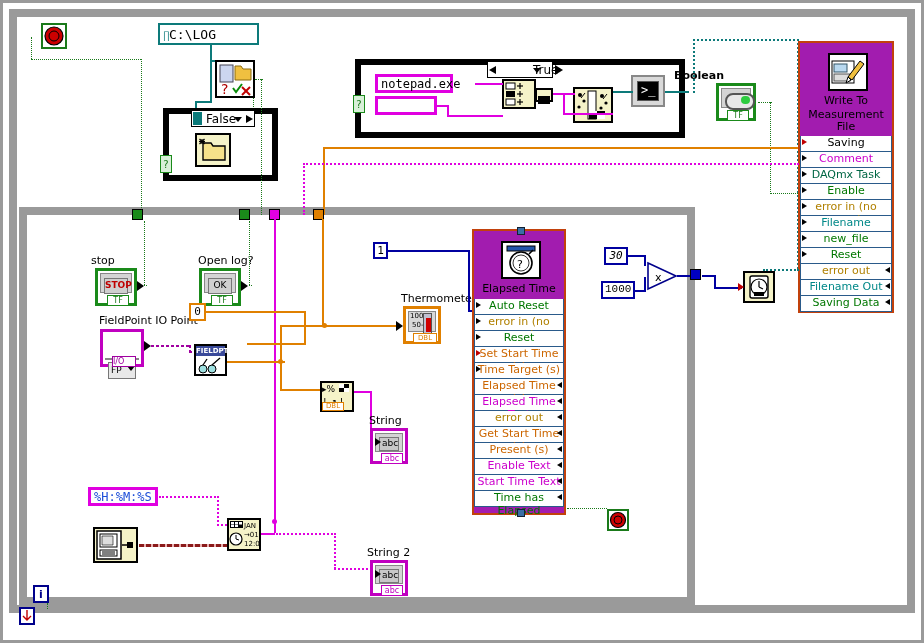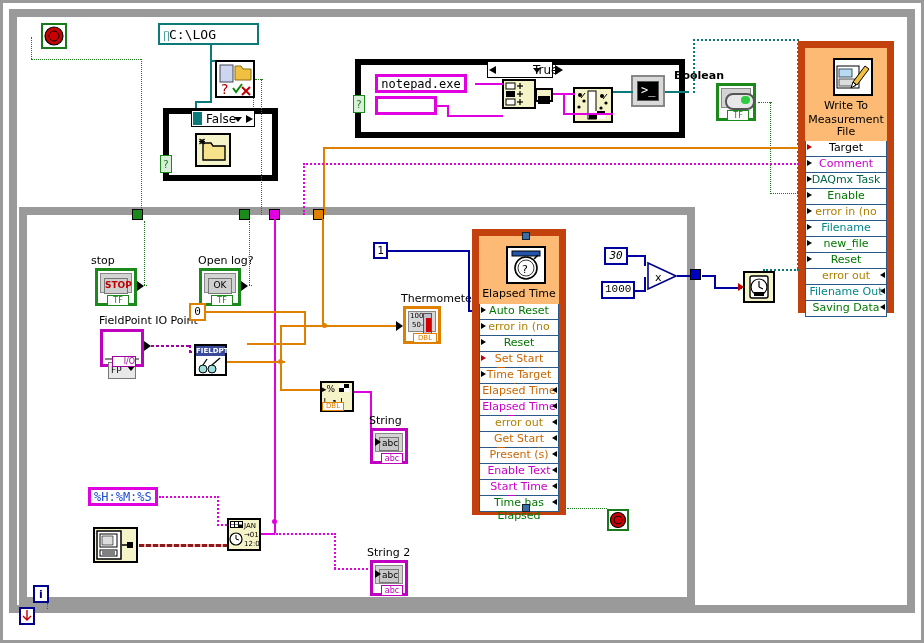--- a/index.html
+++ b/index.html
@@ -35,21 +35,21 @@
   .term-org{position:absolute;background:#fff;border:3px solid #e08000;}
   .const-blue{position:absolute;background:#fff;border:2px solid #0000a0;color:#000;
               font-size:11px;line-height:13px;padding:0 2px;font-family:"DejaVu Sans Mono","Liberation Mono",monospace;}
   .const-mag{position:absolute;background:#fff;border:2px solid #e000e0;color:#1d4ed8;
              font-size:12px;line-height:14px;padding:0 3px;font-family:"DejaVu Sans Mono","Liberation Mono",monospace;}
   .const-teal{position:absolute;background:#fff;border:2px solid #0d7a7a;color:#000;
               font-size:13px;line-height:15px;padding:0 3px;font-family:"DejaVu Sans Mono","Liberation Mono",monospace;}
   .const-org{position:absolute;background:#fff;border:2px solid #e08000;color:#000;
              font-size:11px;line-height:13px;padding:0 3px;font-family:"DejaVu Sans Mono","Liberation Mono",monospace;}
   
-  .express{position:absolute;background:#fdba74;border:7px solid #c2410c;}
+  .express{position:absolute;background:#a21caf;border:2px solid #c2410c;}
   .exp-title{text-align:center;font-size:11px;color:#000;line-height:12px;padding-top:2px;}
   .exp-row{height:15px;border:1px solid #2a5a8a;border-top:none;background:#fff;
            font-size:11px;line-height:13px;text-align:center;position:relative;}
   .tri-l{position:absolute;left:1px;top:3px;width:0;height:0;border-left:5px solid #000;
          border-top:3.5px solid transparent;border-bottom:3.5px solid transparent;}
   .tri-r{position:absolute;right:1px;top:3px;width:0;height:0;border-right:5px solid #000;
          border-top:3.5px solid transparent;border-bottom:3.5px solid transparent;}
   .tri-red{border-left-color:#c00000;}
   
   .tun{position:absolute;width:11px;height:11px;border:1px solid #000;}
@@ -108,21 +108,21 @@
     <div class="abs" style="left:0;top:0;right:0;bottom:0;background:#fff;"></div>
   </div>
   <div class="casehdr abs" style="left:484px;top:58px;width:66px;height:17px;">
     <span style="position:absolute;left:1px;top:4px;width:0;height:0;border-right:7px solid #000;border-top:4px solid transparent;border-bottom:4px solid transparent;"></span>
     <span style="position:absolute;left:13px;top:1px;font-size:12px;margin-left:32px;">True</span>
     <span style="position:absolute;right:11px;top:6px;width:0;height:0;border-left:4px solid transparent;border-right:4px solid transparent;border-top:5px solid #000;"></span>
   </div>
   <div class="abs" style="left:552px;top:62px;width:0;height:0;border-left:8px solid #000;border-top:5px solid transparent;border-bottom:5px solid transparent;"></div>
   <div class="abs" style="left:350px;top:92px;width:12px;height:18px;background:#d8f0d8;border:1px solid #1a8a1a;font-size:10px;color:#1a7a1a;text-align:center;line-height:17px;">?</div>
 
-  <div class="const-mag abs" style="left:372px;top:71px;width:92px;height:19px;border-width:3px;text-align:center;color:#000;">
+  <div class="const-mag abs" style="left:372px;top:71px;width:78px;height:19px;border-width:3px;text-align:center;color:#000;">
     <span>notepad.exe</span>
   </div>
   <div class="const-mag abs" style="left:372px;top:93px;width:62px;height:19px;border-width:3px;">
     <span></span>
   </div>
 
   <div class="ico abs" style="left:499px;top:76px;width:34px;height:30px;">
     <svg width="30" height="26" viewBox="0 0 30 26" style="position:absolute;left:0;top:0;">
       <rect x="2" y="2" width="9" height="6" fill="#fff" stroke="#000"></rect>
       <rect x="2" y="10" width="9" height="6" fill="#000"></rect>
@@ -222,21 +222,21 @@
         <rect x="2" y="6" width="22" height="22" fill="#fff" stroke="#000"></rect>
         <rect x="4" y="9" width="13" height="8" fill="#b9d9f0" stroke="#356"></rect>
         <rect x="4" y="19" width="16" height="7" fill="#ddd" stroke="#555"></rect>
         <path d="M18 22 L30 6 L34 9 L22 25 Z" fill="#f0c040" stroke="#000"></path>
         <path d="M18 22 l-2 6 l5 -3 z" fill="#fff" stroke="#000"></path>
       </svg>
     </div>
     <div class="exp-title" style="margin-top:50px;">Write To</div>
     <div class="exp-title">Measurement File</div>
     <div id="wtmf-rows" style="margin-top:3px;">
-        <div class="exp-row"><span class="tri-l tri-red" style="border-left-color: rgb(192, 0, 0);"></span><span style="color: rgb(0, 0, 0);">Target</span></div>
+        <div class="exp-row"><span class="tri-l tri-red" style="border-left-color: rgb(192, 0, 0);"></span><span style="color: rgb(0, 0, 0);">Saving</span></div>
         <div class="exp-row"><span class="tri-l"></span><span style="color: rgb(204, 0, 204);">Comment</span></div>
         <div class="exp-row"><span class="tri-l"></span><span style="color: rgb(0, 102, 68);">DAQmx Task</span></div>
         <div class="exp-row"><span class="tri-l"></span><span style="color: rgb(0, 119, 0);">Enable</span></div>
         <div class="exp-row"><span class="tri-l"></span><span style="color: rgb(176, 128, 0);">error in (no error)</span></div>
         <div class="exp-row"><span class="tri-l"></span><span style="color: rgb(0, 136, 136);">Filename</span></div>
         <div class="exp-row"><span class="tri-l"></span><span style="color: rgb(0, 119, 0);">new_file</span></div>
         <div class="exp-row"><span class="tri-l"></span><span style="color: rgb(0, 119, 0);">Reset</span></div>
         <div class="exp-row"><span class="tri-r"></span><span style="color: rgb(176, 128, 0);">error out</span></div>
         <div class="exp-row"><span class="tri-r"></span><span style="color: rgb(0, 136, 136);">Filename Out</span></div>
         <div class="exp-row"><span class="tri-r"></span><span style="color: rgb(0, 119, 0);">Saving Data</span></div>
@@ -281,21 +281,21 @@
   <div class="w wire-mag abs wv" style="left:271px;top:212px;width:2px;height:318px;"></div>
   <div class="junc j-m abs" style="left:269px;top:516px;"></div>
 
   <div class="lbl abs" style="left:96px;top:312px;">FieldPoint IO Point</div>
   <div class="term-mag abs" style="left:97px;top:326px;width:44px;height:38px;">
     <div class="abs" style="left:2px;top:2px;right:2px;bottom:10px;background:#d4d4d4;border:1px solid #888;margin-top:24px;">
       <div style="position:absolute;left:2px;top:3px;right:2px;height:15px;background:#e8e8e8;border:1px solid #777;
                   color:#000;font-size:9px;line-height:14px;padding-left:2px;">FP</div>
       <div style="position:absolute;right:3px;top:7px;width:0;height:0;border-left:4px solid transparent;border-right:4px solid transparent;border-top:5px solid #000;"></div>
     </div>
-    <div class="abs" style="left:9px;bottom:-3px;width:24px;height:11px;background:#fff;border:1px solid #a000a0;font-size:8px;color:#a000a0;text-align:right;line-height:9px;">I/O</div>
+    <div class="abs" style="left:9px;bottom:-3px;width:24px;height:11px;background:#fff;border:1px solid #a000a0;font-size:8px;color:#a000a0;text-align:left;line-height:9px;">I/O</div>
   </div>
   <div class="abs" style="left:141px;top:338px;width:0;height:0;border-left:7px solid #000;border-top:5px solid transparent;border-bottom:5px solid transparent;"></div>
   <div class="w abs wh" style="left:148px;top:342px;width:40px;height:2px;background:repeating-linear-gradient(90deg,#a000a0 0 3px,transparent 3px 5px);"></div>
   <div class="w abs wv" style="left:186px;top:342px;width:2px;height:8px;background:repeating-linear-gradient(0deg,#a000a0 0 3px,transparent 3px 5px);"></div>
   <div class="w abs wh" style="left:186px;top:348px;width:8px;height:2px;background:repeating-linear-gradient(90deg,#a000a0 0 3px,transparent 3px 5px);"></div>
 
   <div class="abs" style="left:191px;top:341px;width:33px;height:32px;background:#fff;border:2px solid #000;">
     <div style="position:absolute;left:0;top:0;right:0;height:10px;background:#3a4a9a;color:#fff;font-size:7px;text-align:center;line-height:10px;font-weight:bold;">FIELDPT</div>
     <svg width="29" height="20" viewBox="0 0 29 20" style="position:absolute;left:0;top:10px;">
       <circle cx="7" cy="13" r="4" fill="#9ee0e0" stroke="#000"></circle>

